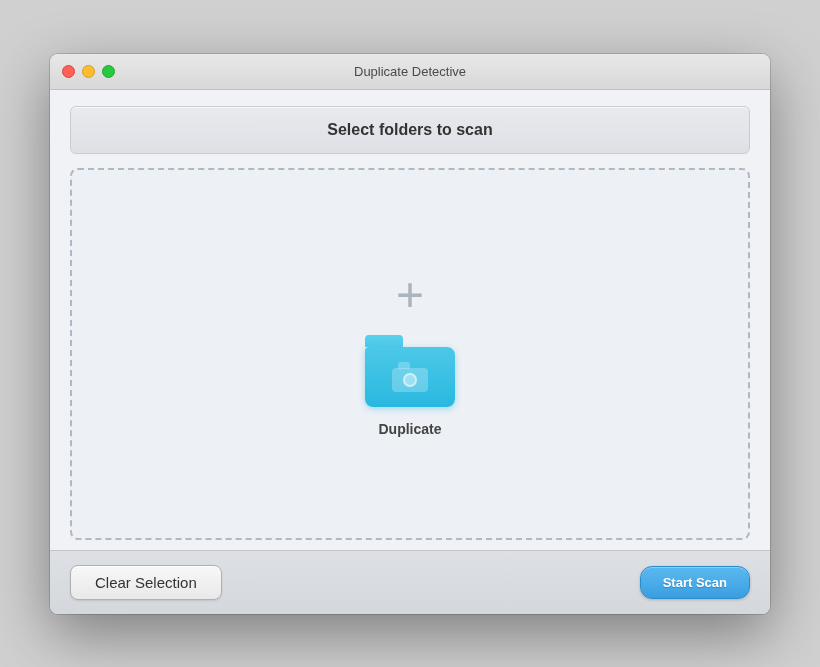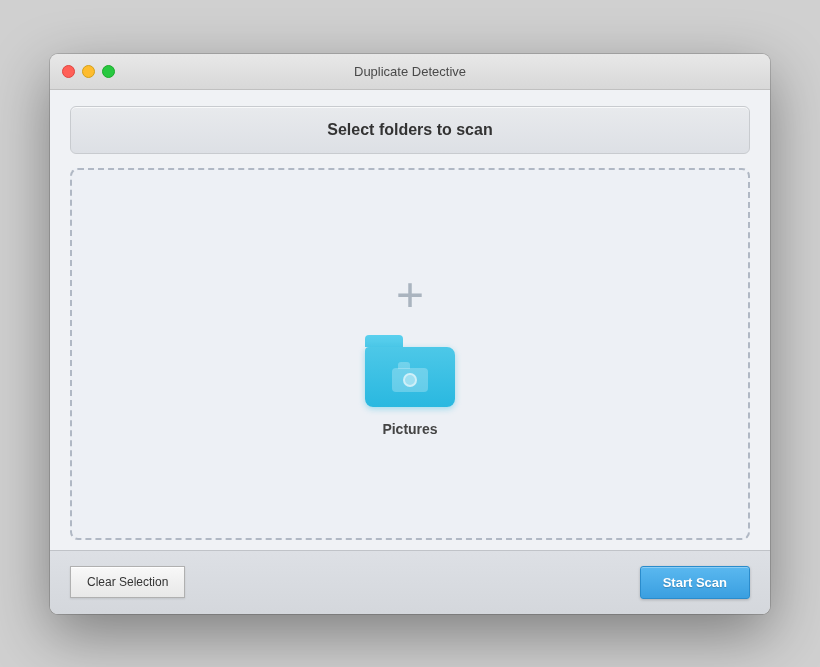--- a/index.html
+++ b/index.html
@@ -206,32 +206,32 @@
       display: flex;
       align-items: center;
       justify-content: space-between;
       padding: 0 20px;
       flex-shrink: 0;
     }
 
     .btn-clear {
       background: linear-gradient(to bottom, #f8f8f8, #e8e8e8);
       border: 1px solid #b0b0b0;
-      border-radius: 0;
-      padding: 8px 16px;
-      font-size: 12px;
+      border-radius: 8px;
+      padding: 8px 24px;
+      font-size: 15px;
       color: #333;
       cursor: pointer;
       box-shadow: 0 1px 2px rgba(0,0,0,0.1), inset 0 1px 0 rgba(255,255,255,0.8);
     }
 
     .btn-start {
       background: linear-gradient(to bottom, #5ab8f0, #3a9fe0);
       border: 1px solid #2a8ccc;
-      border-radius: 3px;
+      border-radius: 12px;
       padding: 8px 22px;
       font-size: 13px;
       font-weight: 600;
       color: #fff;
       cursor: pointer;
       box-shadow: 0 1px 3px rgba(0,0,0,0.2), inset 0 1px 0 rgba(255,255,255,0.3);
       text-shadow: 0 1px 1px rgba(0,0,0,0.2);
     }
   </style>
 </head>
@@ -262,21 +262,21 @@
         <div class="folder-tab"></div>
         <div class="folder-body">
           <div class="folder-camera">
             <div class="camera-bump"></div>
             <div class="camera-body">
               <div class="camera-lens"></div>
             </div>
           </div>
         </div>
       </div>
-      <span class="folder-label">Pictures</span>
+      <span class="folder-label">Duplicate</span>
     </div>
 
   </div>
 
   <div class="bottom-bar">
     <button class="btn-clear">Clear Selection</button>
     <button class="btn-start">Start Scan</button>
   </div>
 
 </div>

